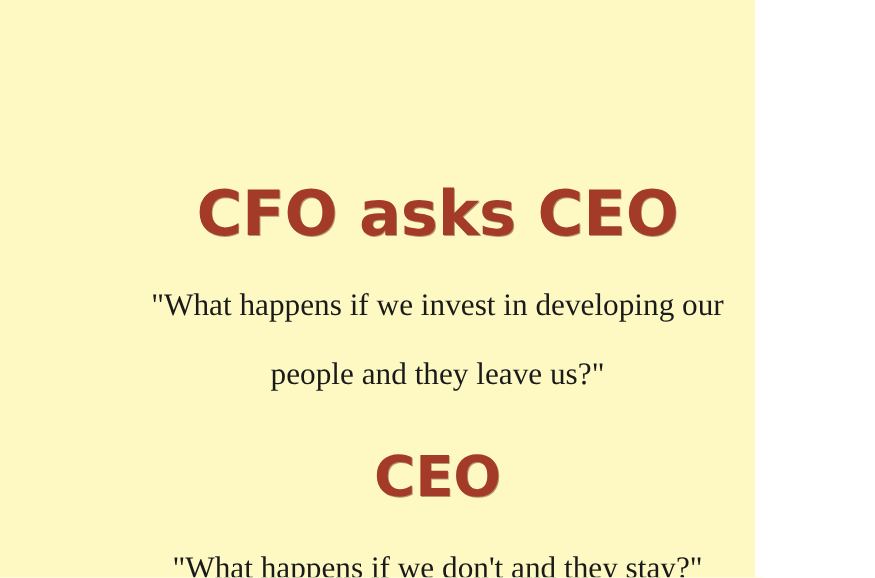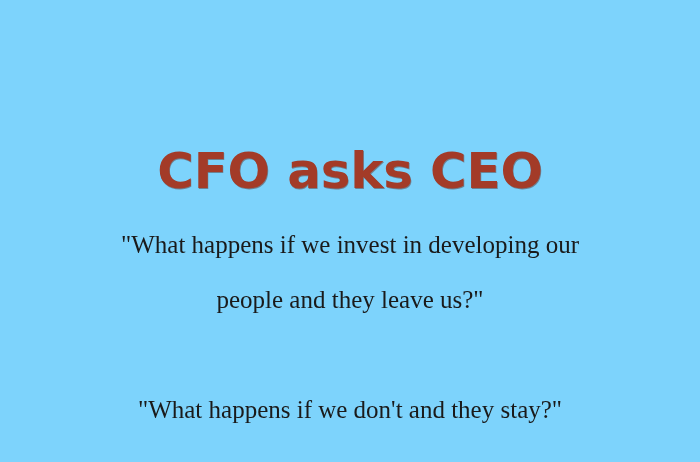--- a/index.html
+++ b/index.html
@@ -7,23 +7,23 @@
     margin: 0;
     padding: 0;
   }
 
   body {
     background: #ffffff;
   }
 
   .poster {
     position: relative;
-    width: 700px;
+    width: 604px;
     height: 462px;
-    background: #7dd3fc;
+    background: #fef9c3;
     overflow: hidden;
     font-family: "Liberation Serif", "DejaVu Serif", serif;
     -webkit-font-smoothing: antialiased;
   }
 
   .stack {
     position: absolute;
     left: 0;
     top: 0;
     width: 700px;
@@ -88,19 +88,20 @@
     <div class="spacer gap-head-to-quote"></div>
 
     <div class="quote-line">"What happens if we invest in developing our</div>
 
     <div class="spacer gap-quote-line"></div>
 
     <div class="quote-line">people and they leave us?"</div>
 
     <div class="spacer gap-quote-to-head"></div>
 
+    <div class="heading heading-secondary">CEO</div>
 
     <div class="spacer gap-head2-to-quote"></div>
 
     <div class="quote-line">"What happens if we don't and they stay?"</div>
 
   </div>
 </div>
 
 </body></html>

